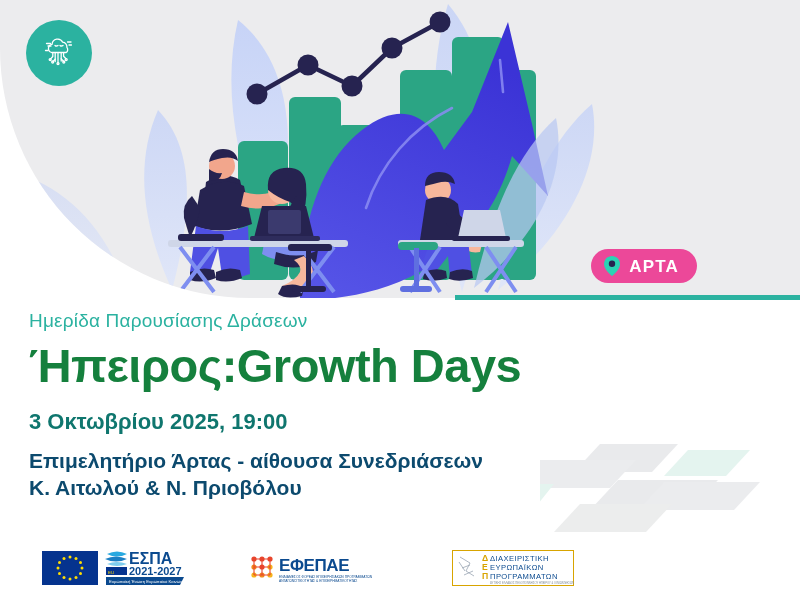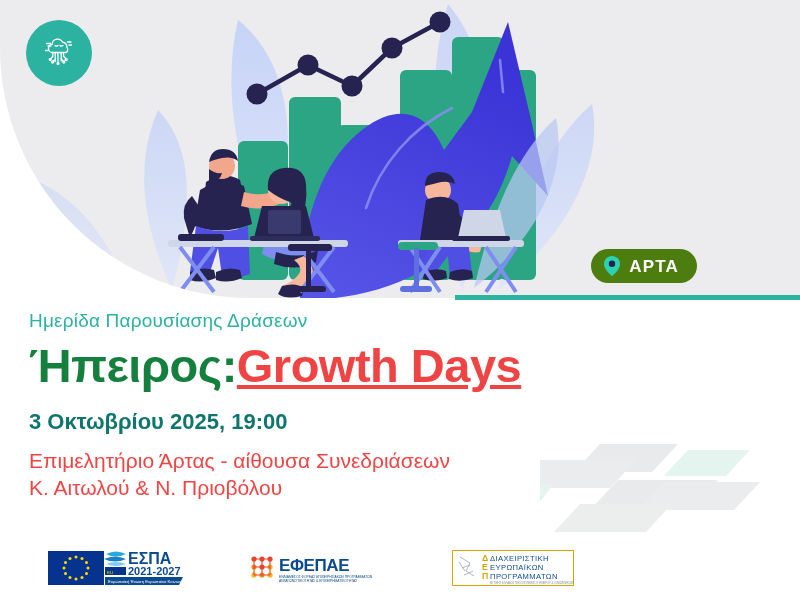--- a/index.html
+++ b/index.html
@@ -39,21 +39,21 @@
     z-index: 40;
   }
   .brand-badge svg { display: block; }
 
   
   .loc-pill {
     position: absolute;
     right: 103px; top: 249px;
     height: 34px;
     padding: 0 18px 0 13px;
-    background: #4d7c0f;
+    background: #ec4899;
     border-radius: 17px;
     display: flex; align-items: center; gap: 9px;
     z-index: 45;
   }
   .loc-pill .label {
     color: #ffffff;
     font-size: 17px;
     font-weight: bold;
     letter-spacing: 1.2px;
     line-height: 1;
@@ -84,48 +84,48 @@
   }
   .headline {
     font-size: 47px;
     font-weight: bold;
     letter-spacing: -0.5px;
     line-height: 1.08;
     margin-bottom: 17px;
     white-space: nowrap;
   }
   .headline .nav { color: #15803d; }
-  .headline .teal { color: #ef4444; text-decoration: underline; }
+  .headline .teal { color: #15803d; }
   .datetime {
     color: #0f766e;
     font-size: 22px;
     font-weight: bold;
     margin-bottom: 12px;
   }
   .venue {
-    color: #ef4444;
+    color: #0c4a6e;
     font-size: 21px;
-    font-weight: normal;
+    font-weight: bold;
     line-height: 1.32;
   }
 
   
   .ribbons { position: absolute; left: 540px; top: 440px; width: 270px; height: 115px; z-index: 5; }
 
   
   .footer {
     position: absolute;
     left: 0; bottom: 0;
     width: 800px; height: 60px;
     display: flex;
     align-items: center;
     z-index: 30;
   }
   .logo { position: absolute; display: flex; align-items: center; }
-  .logo-espa  { left: 48px;  top: 8px; }
+  .logo-espa  { left: 42px;  top: 8px; gap: 7px; }
   .logo-efepae{ left: 248px; top: 8px; }
   .logo-diax  { left: 452px; top: 8px; }
   .logo-prog  { left: 648px; top: 8px; }
 </style>
 </head>
 <body>
 
 <div class="poster">
 
   <div class="hero">

